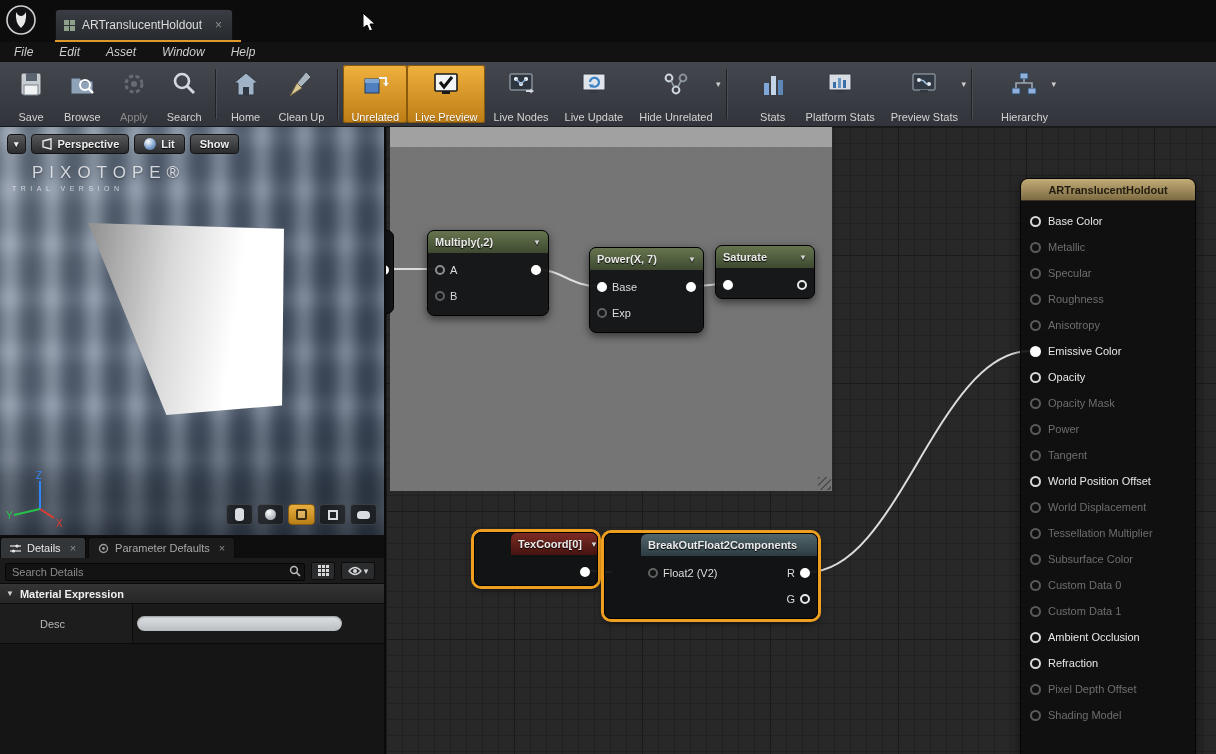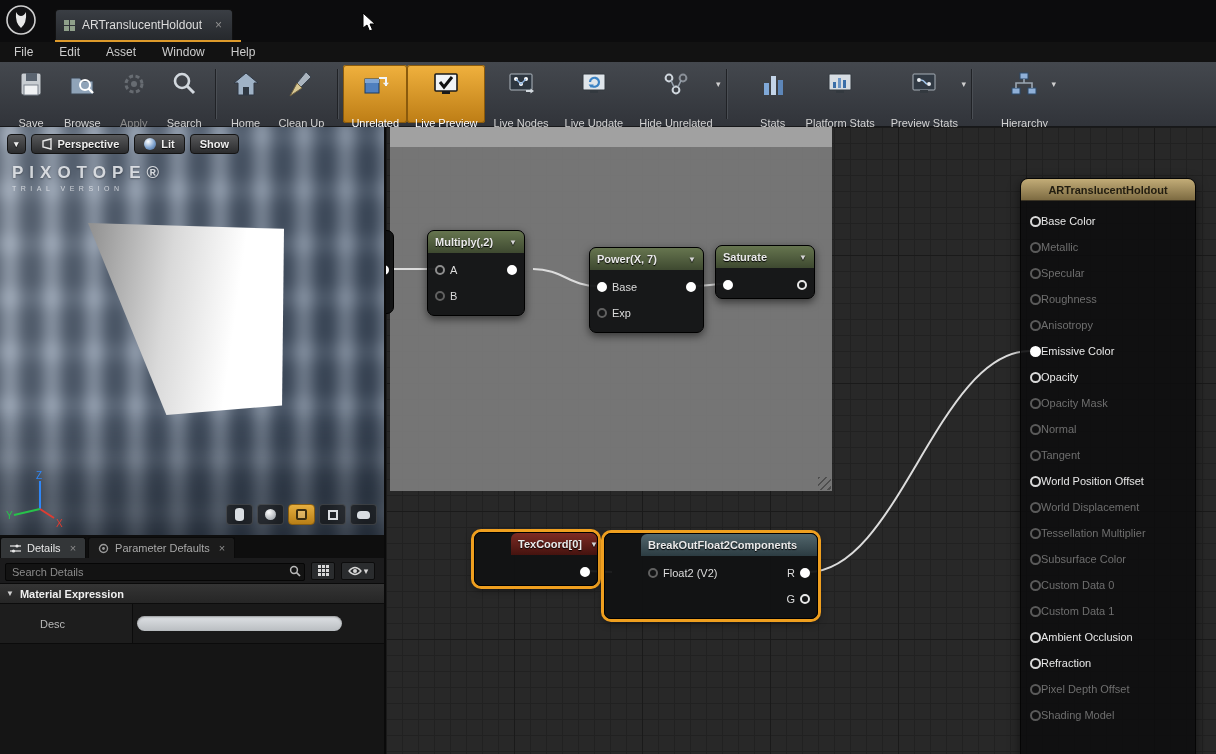--- a/index.html
+++ b/index.html
@@ -18,30 +18,30 @@
     background:linear-gradient(#3a3e44,#26292d); border:1px solid #111;
     border-bottom:none; border-radius:4px 4px 0 0; font-size:12px; color:#dcdcdc;
   }
   .tab-underline { position:absolute; left:55px; top:40px; width:186px; height:2px; background:#dd9a2b; }
   .tab-grid-icon { width:11px; height:11px; display:grid; grid-template-columns:5px 5px; gap:1px; }
   .tab-grid-icon i { background:#8fa08a; }
   .tab-close { color:#909090; font-size:12px; margin-left:6px; cursor:default; }
   .cursor { position:absolute; left:362px; top:13px; z-index:50; }
   
   .menubar { position:absolute; left:0; top:42px; width:1216px; height:20px; background:#121212;
-    display:flex; align-items:center; gap:0; font-size:12px; color:#cdcdcd; padding-left:14px; }
+    display:flex; align-items:center; gap:0; font-size:12px; color:#cdcdcd; padding-left:14px;font-style:italic; }
   .menu-item { padding:0 14px 0 0; margin-right:12px; }
   
   .toolbar { position:absolute; left:0; top:62px; width:1216px; height:65px;
     background:linear-gradient(#44484e,#31343a); border-bottom:1px solid #17181a;
     display:flex; align-items:stretch; padding:3px 6px; }
   .tbtn { position:relative; display:flex; flex-direction:column; align-items:center; justify-content:flex-start;
     padding:4px 8px 2px; border-radius:3px; min-width:50px; }
   .tbtn .ticon { height:34px; display:flex; align-items:center; justify-content:center; }
-  .tbtn .tlabel { font-size:11px; color:#d3d3d3; margin-top:18px; white-space:nowrap; }
+  .tbtn .tlabel { font-size:11px; color:#d3d3d3; margin-top:12px; white-space:nowrap; }
   .tbtn.active { background:linear-gradient(#f0b13e,#bd7d15); box-shadow:inset 0 0 0 1px #8a5a0c; }
   .tbtn.active .tlabel { color:#fff; text-shadow:0 1px 1px rgba(0,0,0,.4); }
   .tbtn.disabled .tlabel { color:#8a8a8a; }
   .tbtn.disabled .ticon { opacity:.45; }
   .tsep { width:1px; background:#202226; margin:4px 5px; box-shadow:1px 0 0 #4a4e54; }
   .tgap { width:16px; }
   .caret { position:absolute; right:0px; top:14px; font-size:9px; color:#cfcfcf; }
   
   .content { position:absolute; left:0; top:127px; width:1216px; height:627px; }
   .splitter { position:absolute; left:384px; top:0; width:2px; height:627px; background:#0a0a0a; }
@@ -61,21 +61,21 @@
     clip-path:polygon(0% 0%, 100% 3%, 99% 95%, 40% 100%);
     filter:drop-shadow(0 6px 10px rgba(0,0,0,.25)); }
   .vp-controls { position:absolute; left:7px; top:7px; display:flex; gap:5px; align-items:center; }
   .vbtn { height:20px; display:flex; align-items:center; gap:5px; padding:0 9px;
     background:linear-gradient(#57585a,#2b2c2e); border:1px solid #141414; border-radius:4px;
     color:#eee; font-size:11px; font-weight:bold; text-shadow:0 1px 1px #000; }
   .vbtn.small { padding:0 6px; }
   .lit-sphere { width:12px; height:12px; border-radius:50%;
     background:radial-gradient(circle at 35% 30%, #ffffff, #7fa3cf 55%, #3c5a85); }
   .watermark { position:absolute; left:12px; top:36px; color:rgba(236,238,242,.85); }
-  .watermark .wm-title { font-size:17px; font-weight:bold; letter-spacing:6px; text-shadow:0 1px 2px rgba(0,0,0,.35); }
+  .watermark .wm-title { font-size:17px; font-weight:normal; letter-spacing:6px; text-shadow:0 1px 2px rgba(0,0,0,.35);margin-left:20px; }
   .watermark .wm-sub { font-size:7px; letter-spacing:4.5px; margin-top:2px; color:rgba(236,238,242,.75); }
   .gizmo { position:absolute; left:6px; bottom:2px; }
   .mesh-btns { position:absolute; right:7px; bottom:10px; display:flex; gap:4px; }
   .mbtn { width:27px; height:21px; border-radius:4px; background:rgba(16,16,16,.6);
     border:1px solid rgba(255,255,255,.14); display:flex; align-items:center; justify-content:center; }
   .mbtn.active { background:linear-gradient(#e6ae3f,#b97f16); border-color:#8a5e10; }
   .mi { display:block; }
   .mi-cyl { width:9px; height:13px; background:#d9dde1; border-radius:4px/3px; }
   .mi-sph { width:11px; height:11px; border-radius:50%; background:radial-gradient(circle at 35% 30%,#fff,#8a9198); }
   .mi-plane { width:11px; height:11px; border:2px solid #3a2c10; border-radius:2px; background:rgba(255,255,255,.25); }
@@ -145,21 +145,21 @@
     background:rgba(15,16,17,.95); border:1px solid #000; border-radius:0 7px 7px 0; }
   .stub-pin { position:absolute; right:4px; top:34px; }
   
   .main-node { position:absolute; left:634px; top:51px; width:176px; height:580px; z-index:3;
     background:rgba(13,13,14,.9); border:1px solid #050505; border-radius:8px 8px 0 0;
     box-shadow:0 4px 12px rgba(0,0,0,.55); }
   .main-node-header { height:22px; border-radius:7px 7px 0 0;
     background:linear-gradient(#c2ac77,#7d6b42); color:#221d10; font-size:11px; font-weight:bold;
     display:flex; align-items:center; justify-content:center; border-bottom:1px solid #3a3324; }
   .mn-pins { padding-top:7px; }
-  .mn-row { height:26px; display:flex; align-items:center; padding:0 9px; font-size:11px; }
+  .mn-row { height:26px; display:flex; align-items:center; gap:7px; padding:0 9px; font-size:11px; }
   .mn-pin { width:11px; height:11px; border-radius:50%; border:2px solid #5a5a5a; flex:none; }
   .mn-label { color:#6e6e6e; white-space:nowrap; }
   .mn-row.active .mn-pin { border-color:#d9d9d9; }
   .mn-row.active .mn-label { color:#e7e7e7; }
   .mn-row.connected .mn-pin { background:#fff; border-color:#fff; }
   .mn-row.connected .mn-label { color:#e7e7e7; }
 </style>
 </head>
 <body>
 
@@ -523,21 +523,21 @@
         <path d="M147,142 C176,142 184,159 211,159" fill="none" stroke="#dcdcdc" stroke-width="2"></path>
         <path d="M307,159 C321,159 326,157 337,157" fill="none" stroke="#dcdcdc" stroke-width="2"></path>
         <path d="M200,444 C212,444 217,445 226,445" fill="none" stroke="#dcdcdc" stroke-width="2"></path>
         <path d="M422,445 C512,445 552,224 644,224" fill="none" stroke="#dcdcdc" stroke-width="2"></path>
       </svg>
 
       <div class="stub-node">
         <span class="pin filled stub-pin"></span>
       </div>
 
-      <div class="gnode" style="left:41px; top:103px; width:98px;">
+      <div class="gnode" style="left:41px; top:103px; width:122px;">
         <div class="gnode-header hdr-green">
           <span>Multiply(,2)</span>
           <span class="hdr-tri">▼</span>
         </div>
         <div class="gnode-body">
           <div class="grow">
               <span class="pin"></span>
               <span>A</span>
             </div>
           <div class="grow">
@@ -645,21 +645,21 @@
             <div class="mn-row active">
               <span class="mn-pin"></span>
               <span class="mn-label">Opacity</span>
             </div>
             <div class="mn-row inactive">
               <span class="mn-pin"></span>
               <span class="mn-label">Opacity Mask</span>
             </div>
             <div class="mn-row inactive">
               <span class="mn-pin"></span>
-              <span class="mn-label">Normal</span>
+              <span class="mn-label">Power</span>
             </div>
             <div class="mn-row inactive">
               <span class="mn-pin"></span>
               <span class="mn-label">Tangent</span>
             </div>
             <div class="mn-row active">
               <span class="mn-pin"></span>
               <span class="mn-label">World Position Offset</span>
             </div>
             <div class="mn-row inactive">

